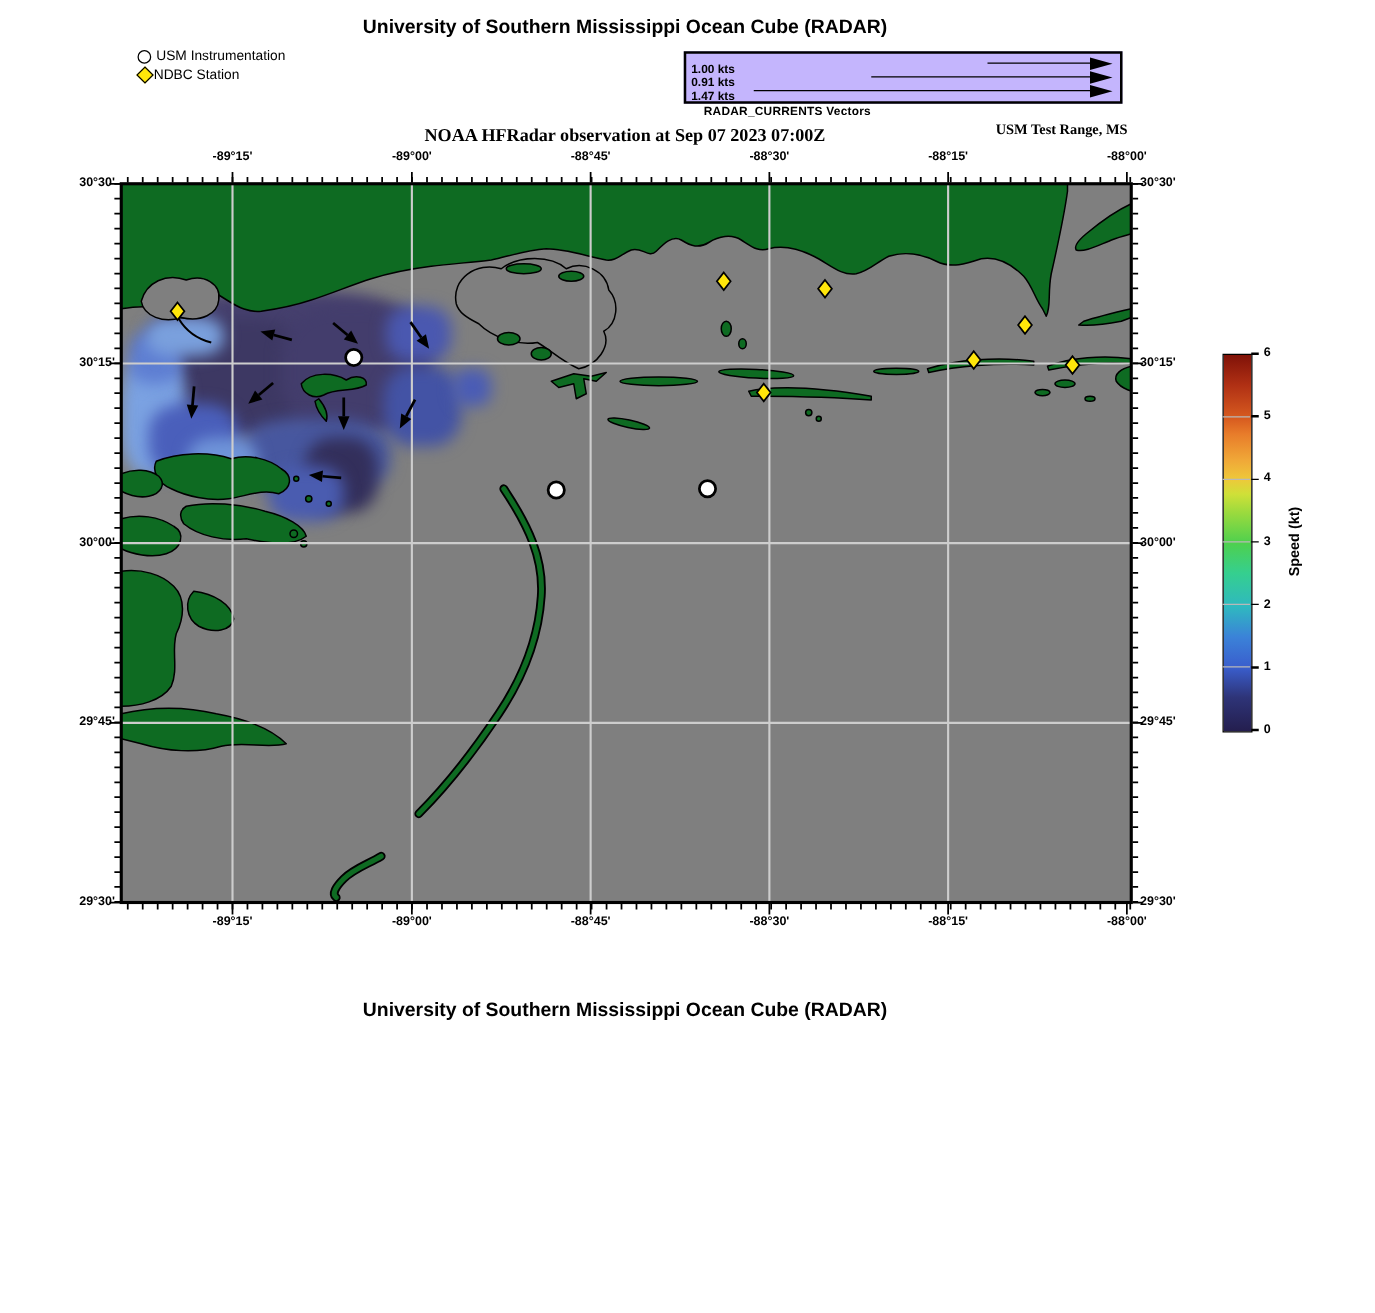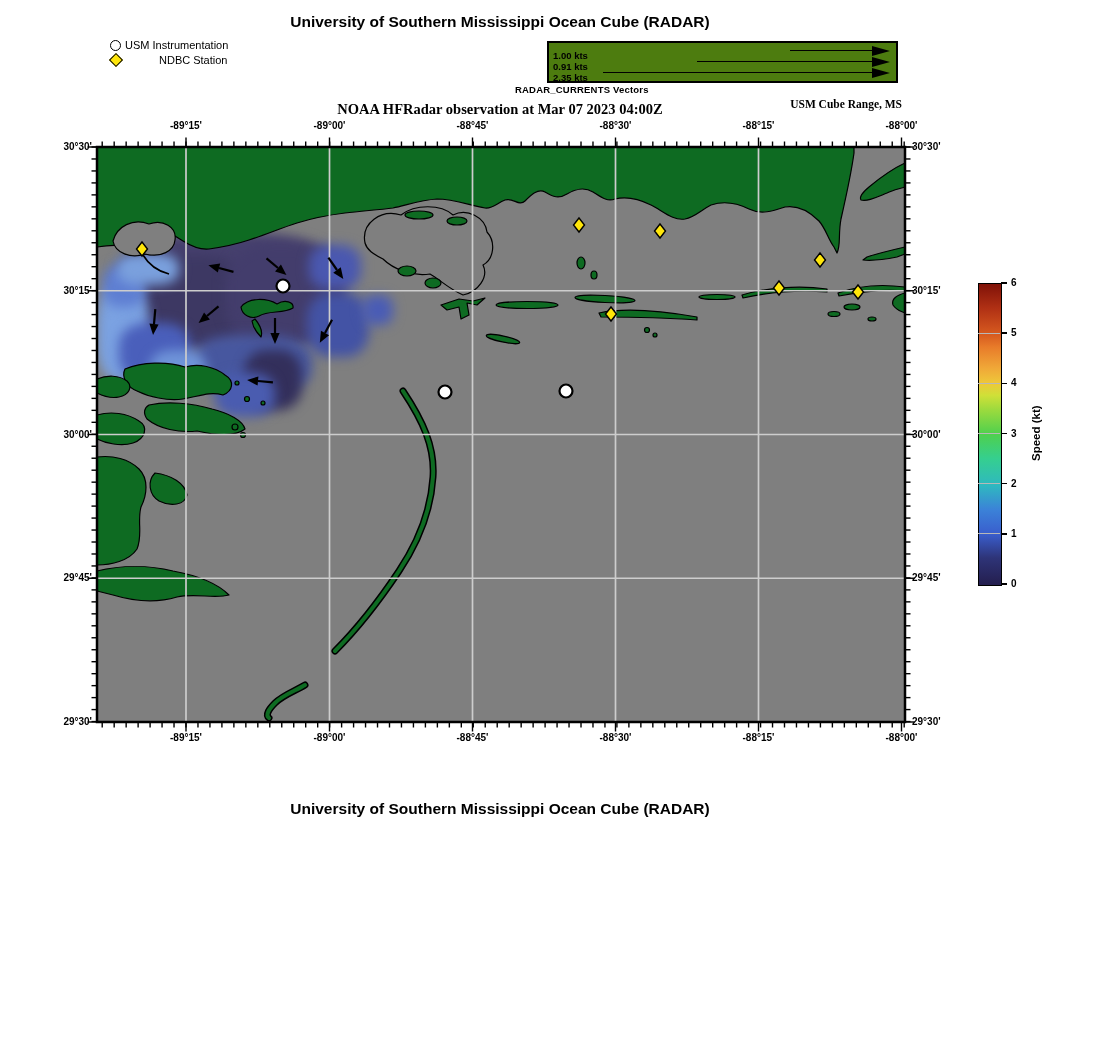--- a/index.html
+++ b/index.html
@@ -7,27 +7,27 @@
           font-family:"Liberation Sans",sans-serif;color:#000;}
   .abs{position:absolute;}
   .title{font-weight:bold;font-size:15.5px;text-align:center;width:1000px;left:0;}
   .subtitle{font-family:"Liberation Serif",serif;font-weight:bold;font-size:14.5px;text-align:center;width:810px;left:95px;}
   .region{font-family:"Liberation Serif",serif;font-weight:bold;font-size:11.5px;}
   .ml-row{position:absolute;left:110px;height:14px;display:flex;align-items:center;}
   .ml-icon{display:inline-block;margin-right:4px;}
   .ml-circle{width:9px;height:9px;border:1.6px solid #000;border-radius:50%;background:#fff;}
   .ml-diamond{width:8px;height:8px;border:1.4px solid #000;background:#ffe60a;transform:rotate(45deg);margin:0 2px 0 1px;}
   .ml-label{font-weight:normal;font-size:11px;white-space:nowrap;}
-  #vbox{position:absolute;left:547px;top:41px;width:347px;height:38px;border:2px solid #000;background:#4d7c0f;}
+  #vbox{position:absolute;left:547px;top:41px;width:347px;height:38px;border:2px solid #000;background:#c4b5fd;}
   .vl-row{position:absolute;left:4px;right:4px;height:11px;}
   .vl-label{font-weight:bold;font-size:9.5px;line-height:11px;}
   .vl-arrow{position:absolute;right:2px;top:50%;transform:translateY(-50%);display:flex;align-items:center;}
   .vl-line{flex:1;height:1.6px;background:#000;}
   .vl-head{width:0;height:0;border-left:18px solid #000;border-top:5.5px solid transparent;border-bottom:5.5px solid transparent;}
-  #vcaption{position:absolute;left:515px;top:84px;font-weight:bold;font-size:9.5px;letter-spacing:.2px;}
+  #vcaption{position:absolute;left:563px;top:84px;font-weight:bold;font-size:9.5px;letter-spacing:.2px;}
   #water{position:absolute;left:97px;top:147px;width:808px;height:575px;}
   #radar-layer{position:absolute;left:97px;top:147px;width:808px;height:575px;overflow:hidden;}
   #radar-layer div{position:absolute;border-radius:38%;filter:blur(6px);}
   #map-svg{position:absolute;left:81px;top:131px;pointer-events:none;}
   .ticklbl{position:absolute;font-weight:bold;font-size:10px;line-height:12px;white-space:nowrap;}
   #cbar{position:absolute;left:978px;top:283px;width:22px;height:301px;border:1.5px solid #000;
         background:linear-gradient(to top,#241e4e 0%,#2e3478 9%,#3a5ecd 17%,#3b82d8 25%,#2fb8c0 33%,
         #35cf8f 42%,#4ed04e 50%,#9ada3e 58%,#cfe038 63%,#eec83a 67%,#f0a838 72%,#e87c2a 79%,
         #d85c20 83%,#b03014 92%,#801208 100%);}
   #cbar-label{position:absolute;left:1030px;top:373px;width:24px;height:120px;writing-mode:vertical-rl;
@@ -38,21 +38,21 @@
 
 <div id="canvas">
 
   <div class="abs title" style="top:13px;">University of Southern Mississippi Ocean Cube (RADAR)</div>
 
   <div>
     <div class="ml-row" style="top:38px;">
       <span class="ml-icon ml-circle"></span>
       <span class="ml-label">USM Instrumentation</span>
     </div>
-    <div class="ml-row" style="top:53px;gap:36px;">
+    <div class="ml-row" style="top:53px;">
       <span class="ml-icon ml-diamond"></span>
       <span class="ml-label">NDBC Station</span>
     </div>
   </div>
 
   <div id="vbox">
     <div class="vl-row" style="top:2px;">
       <span class="vl-label">1.00 kts</span>
       <span class="vl-arrow" style="width: 100px;">
           <i class="vl-line"></i>
@@ -60,31 +60,31 @@
         </span>
     </div>
     <div class="vl-row" style="top:13px;">
       <span class="vl-label">0.91 kts</span>
       <span class="vl-arrow" style="width: 193px;">
           <i class="vl-line"></i>
           <i class="vl-head"></i>
         </span>
     </div>
     <div class="vl-row" style="top:24px;">
-      <span class="vl-label">2.35 kts</span>
+      <span class="vl-label">1.47 kts</span>
       <span class="vl-arrow" style="width: 287px;">
           <i class="vl-line"></i>
           <i class="vl-head"></i>
         </span>
     </div>
   </div>
   <div id="vcaption">RADAR_CURRENTS Vectors</div>
 
-  <div class="abs subtitle" style="top:101px;">NOAA HFRadar observation at Mar 07 2023 04:00Z</div>
-  <div class="abs region" style="left:735px;top:98px;width:167px;text-align:right;">USM Cube Range, MS</div>
+  <div class="abs subtitle" style="top:101px;">NOAA HFRadar observation at Sep 07 2023 07:00Z</div>
+  <div class="abs region" style="left:735px;top:98px;width:167px;text-align:right;">USM Test Range, MS</div>
 
   <div id="water" style="background: rgb(127, 127, 127);"></div>
   <div id="radar-layer">
       <div class="ticklbl" style="left: 18px; top: 86px; width: 230px; height: 112px; background: rgb(70, 64, 110); position: absolute; border-radius: 38%; filter: blur(6px);"></div>
       <div class="ticklbl" style="left: 40px; top: 108px; width: 110px; height: 92px; background: rgb(61, 56, 99); position: absolute; border-radius: 38%; filter: blur(6px);"></div>
       <div class="ticklbl" style="left: 128px; top: 98px; width: 112px; height: 100px; background: rgb(67, 61, 108); position: absolute; border-radius: 38%; filter: blur(6px);"></div>
       <div class="ticklbl" style="left: 0px; top: 138px; width: 52px; height: 96px; background: rgb(123, 162, 226); position: absolute; border-radius: 38%; filter: blur(6px);"></div>
       <div class="ticklbl" style="left: 6px; top: 118px; width: 42px; height: 42px; background: rgb(94, 126, 210); position: absolute; border-radius: 38%; filter: blur(6px);"></div>
       <div class="ticklbl" style="left: 22px; top: 176px; width: 72px; height: 58px; background: rgb(74, 95, 187); position: absolute; border-radius: 38%; filter: blur(6px);"></div>
       <div class="ticklbl" style="left: 95px; top: 188px; width: 120px; height: 58px; background: rgb(71, 87, 159); position: absolute; border-radius: 38%; filter: blur(6px);"></div>

